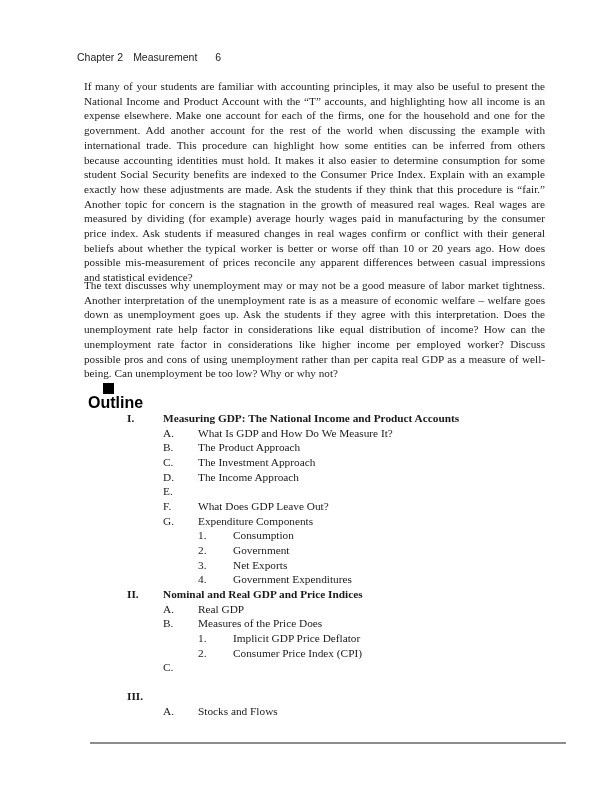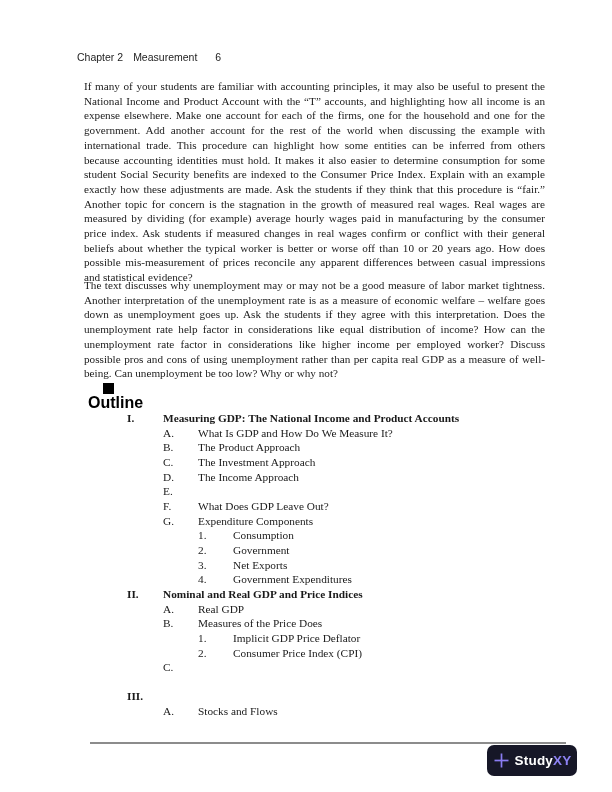--- a/index.html
+++ b/index.html
@@ -205,25 +205,14 @@
         <span class="o-marker">III.</span>
       </div>
       <div class="o-row lvl2">
         <span class="o-marker">A.</span>
         <span class="o-text">Stocks and Flows</span>
       </div>
     </div>
 
   <div class="footer-line"></div>
 
-  <div class="brand-badge">
-    <span>
-      <svg width="17" height="17" viewBox="0 0 17 17">
-        <line x1="8.5" y1="1.5" x2="8.5" y2="15.5" stroke="#8a7cf2" stroke-width="1.7"></line>
-        <line x1="1.5" y1="8.5" x2="15.5" y2="8.5" stroke="#8a7cf2" stroke-width="1.7"></line>
-      </svg>
-    </span>
-    <span class="brand-text">
-      <span class="brand-primary">Study</span><span class="brand-secondary">XY</span>
-    </span>
-  </div>
 
 </div>
 
 </body></html>

